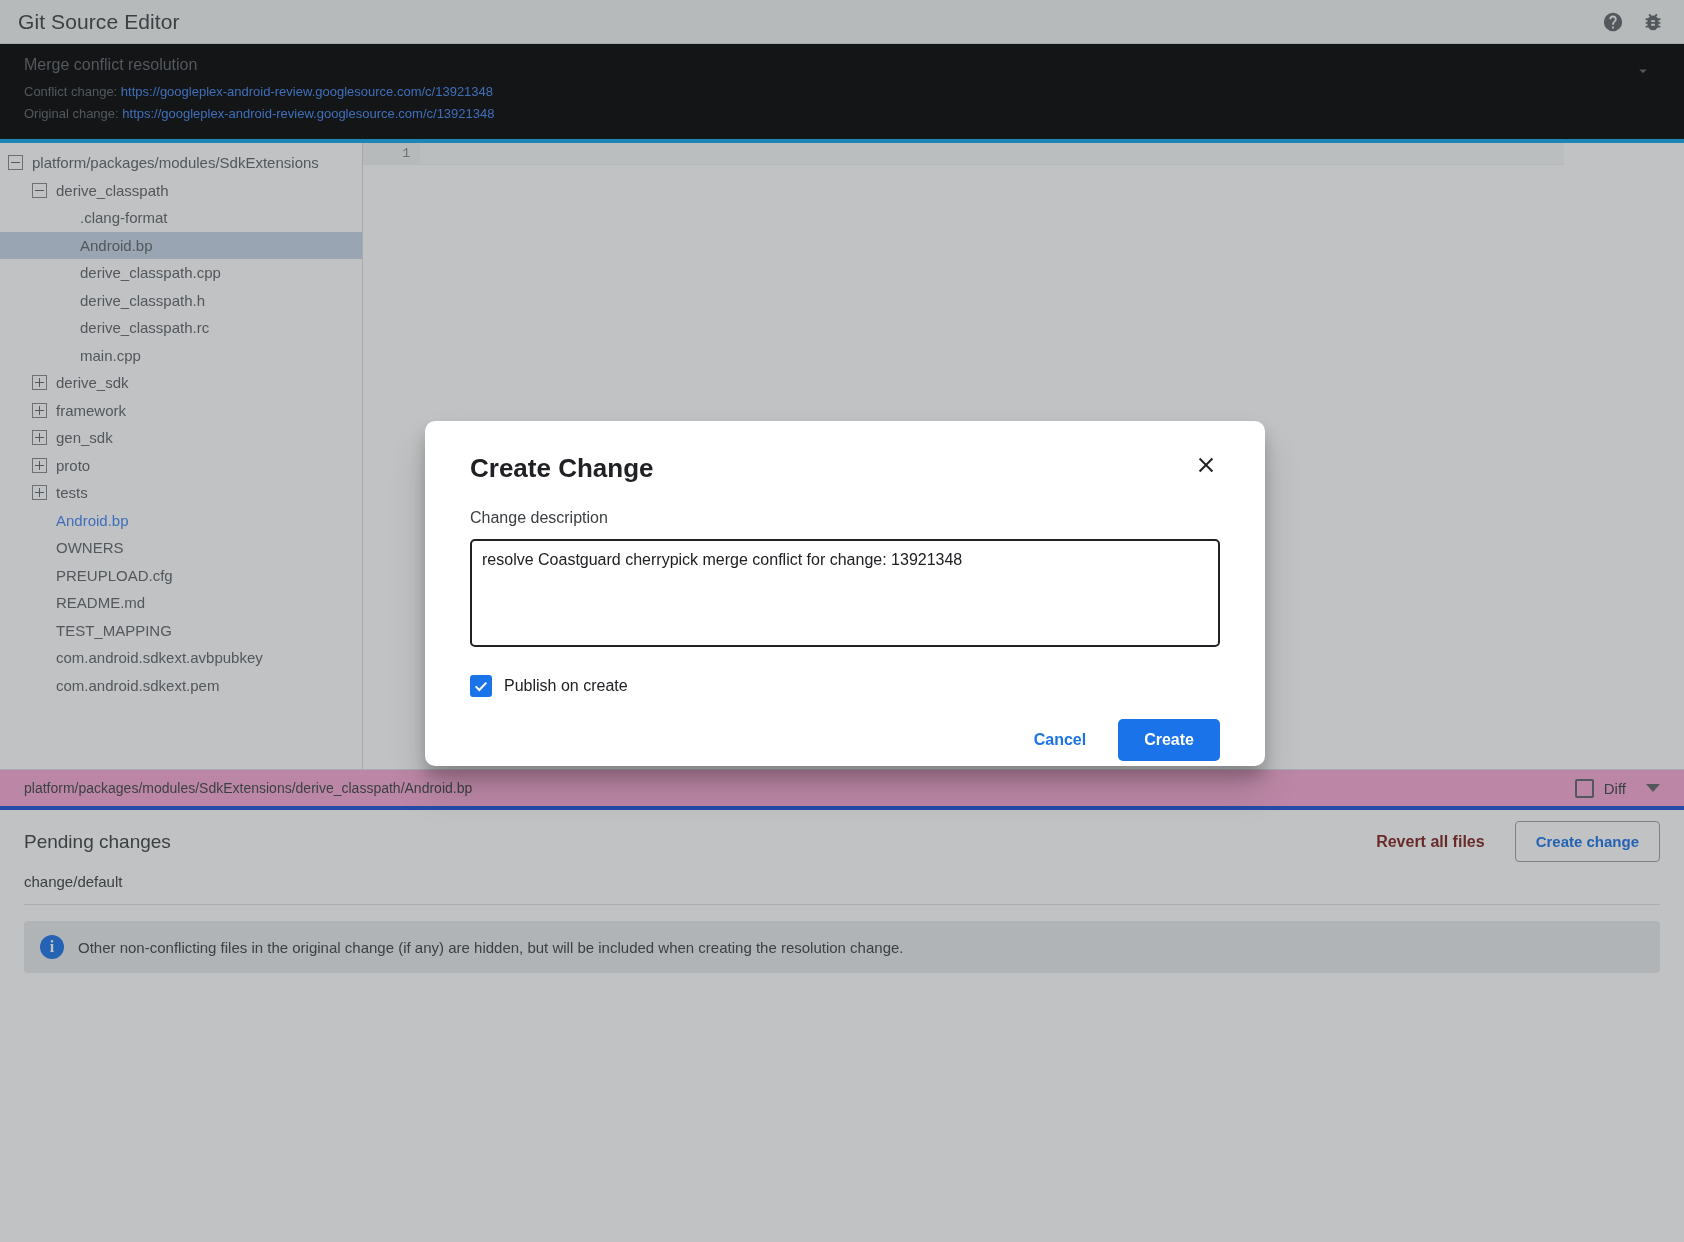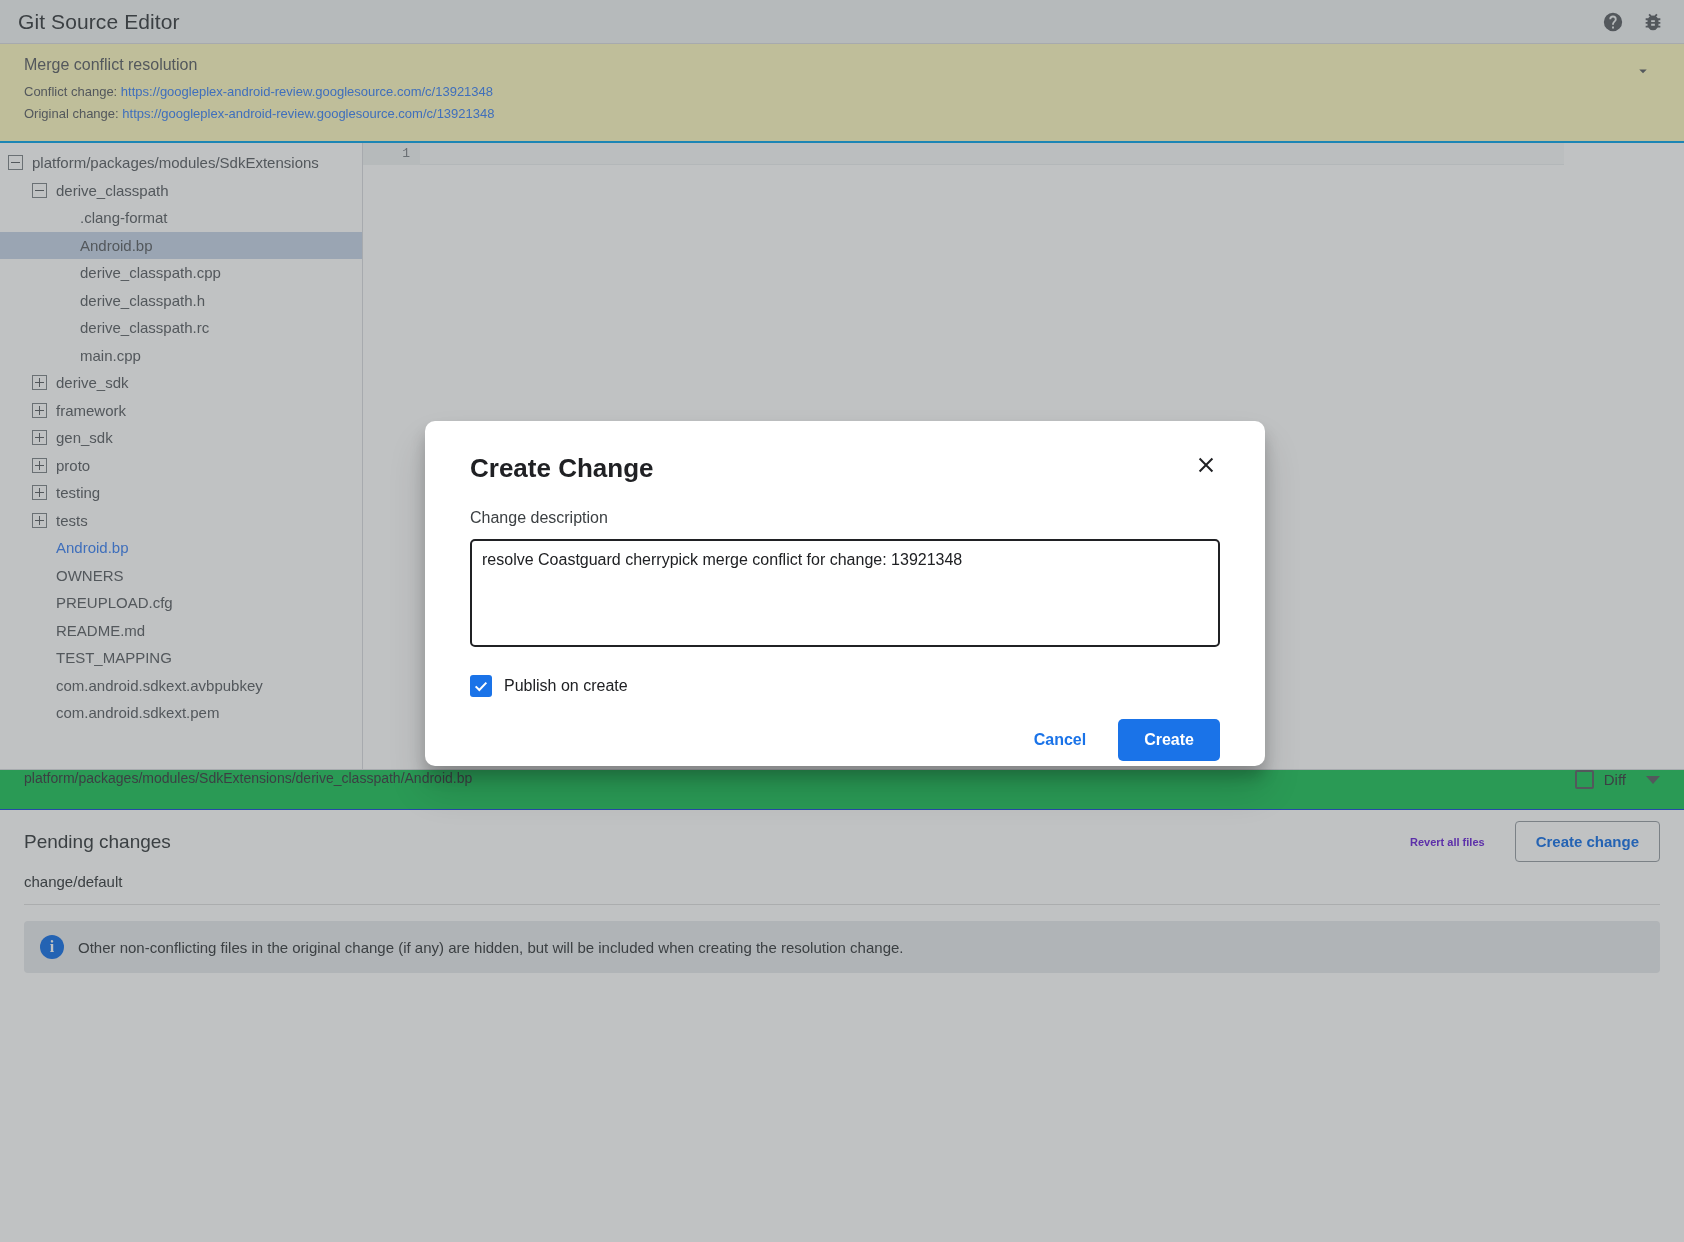--- a/index.html
+++ b/index.html
@@ -52,23 +52,23 @@
   }
   .icon-btn {
     width: 26px; height: 26px;
     display: flex; align-items: center; justify-content: center;
     color: #5f6368;
     cursor: pointer;
   }
 
   
   .conflict-panel {
-    background: #fef9c3;
+    background: #000000;
     padding: 12px 24px 30px 24px;
-    border-bottom: 2px solid #0ea5e9;
+    border-bottom: 4px solid #0ea5e9;
     position: relative;
     box-sizing: border-box;
     height: 99px;
   }
   .conflict-title {
     font-size: 16px;
     color: #5f6368;
     margin-bottom: 10px;
   }
   .conflict-row {
@@ -176,25 +176,25 @@
   .code-cell {
     flex: 1;
     background: #f8f9fa;
     margin-right: 120px;
     border-bottom: 1px solid #eceff1;
   }
 
   
   .pathbar {
     height: 41px;
-    background: #22c55e;
+    background: #f9a8d4;
     border-top: 1px solid #dadce0;
-    border-bottom: 1px solid #1d4ed8;
-    display: flex;
-    align-items: flex-start;
+    border-bottom: 4px solid #1d4ed8;
+    display: flex;
+    align-items: center;
     padding: 0 24px;
     box-sizing: border-box;
     font-size: 14px;
     color: #3c4043;
   }
   .pathbar-spacer { flex: 1; }
   .diff-group {
     display: flex;
     align-items: center;
     gap: 10px;
@@ -228,22 +228,22 @@
     display: flex;
     align-items: center;
     height: 63px;
   }
   .pending-title {
     font-size: 19px;
     color: #3c4043;
   }
   .pending-spacer { flex: 1; }
   .text-link-btn {
-    color: #6d28d9;
-    font-size: 11px;
+    color: #7f1d1d;
+    font-size: 16px;
     font-weight: bold;
     cursor: pointer;
     padding: 8px 12px;
     text-align: center;
   }
   .outline-btn {
     border: 1px solid #9aa0a6;
     border-radius: 4px;
     color: #1a73e8;
     font-size: 15px;
@@ -495,25 +495,20 @@
           <span>gen_sdk</span>
         </div>
         <div class="tree-row">
           <span class="tree-spacer"></span>
           <span class="toggle-box plus"></span>
           <span>proto</span>
         </div>
         <div class="tree-row">
           <span class="tree-spacer"></span>
           <span class="toggle-box plus"></span>
-          <span>testing</span>
-        </div>
-        <div class="tree-row">
-          <span class="tree-spacer"></span>
-          <span class="toggle-box plus"></span>
           <span>tests</span>
         </div>
         <div class="tree-row link">
           <span class="tree-spacer"></span>
           <span class="tree-spacer"></span>
           <span class="tree-spacer" style="width: 0px;"></span>
           <span>Android.bp</span>
         </div>
         <div class="tree-row">
           <span class="tree-spacer"></span>

